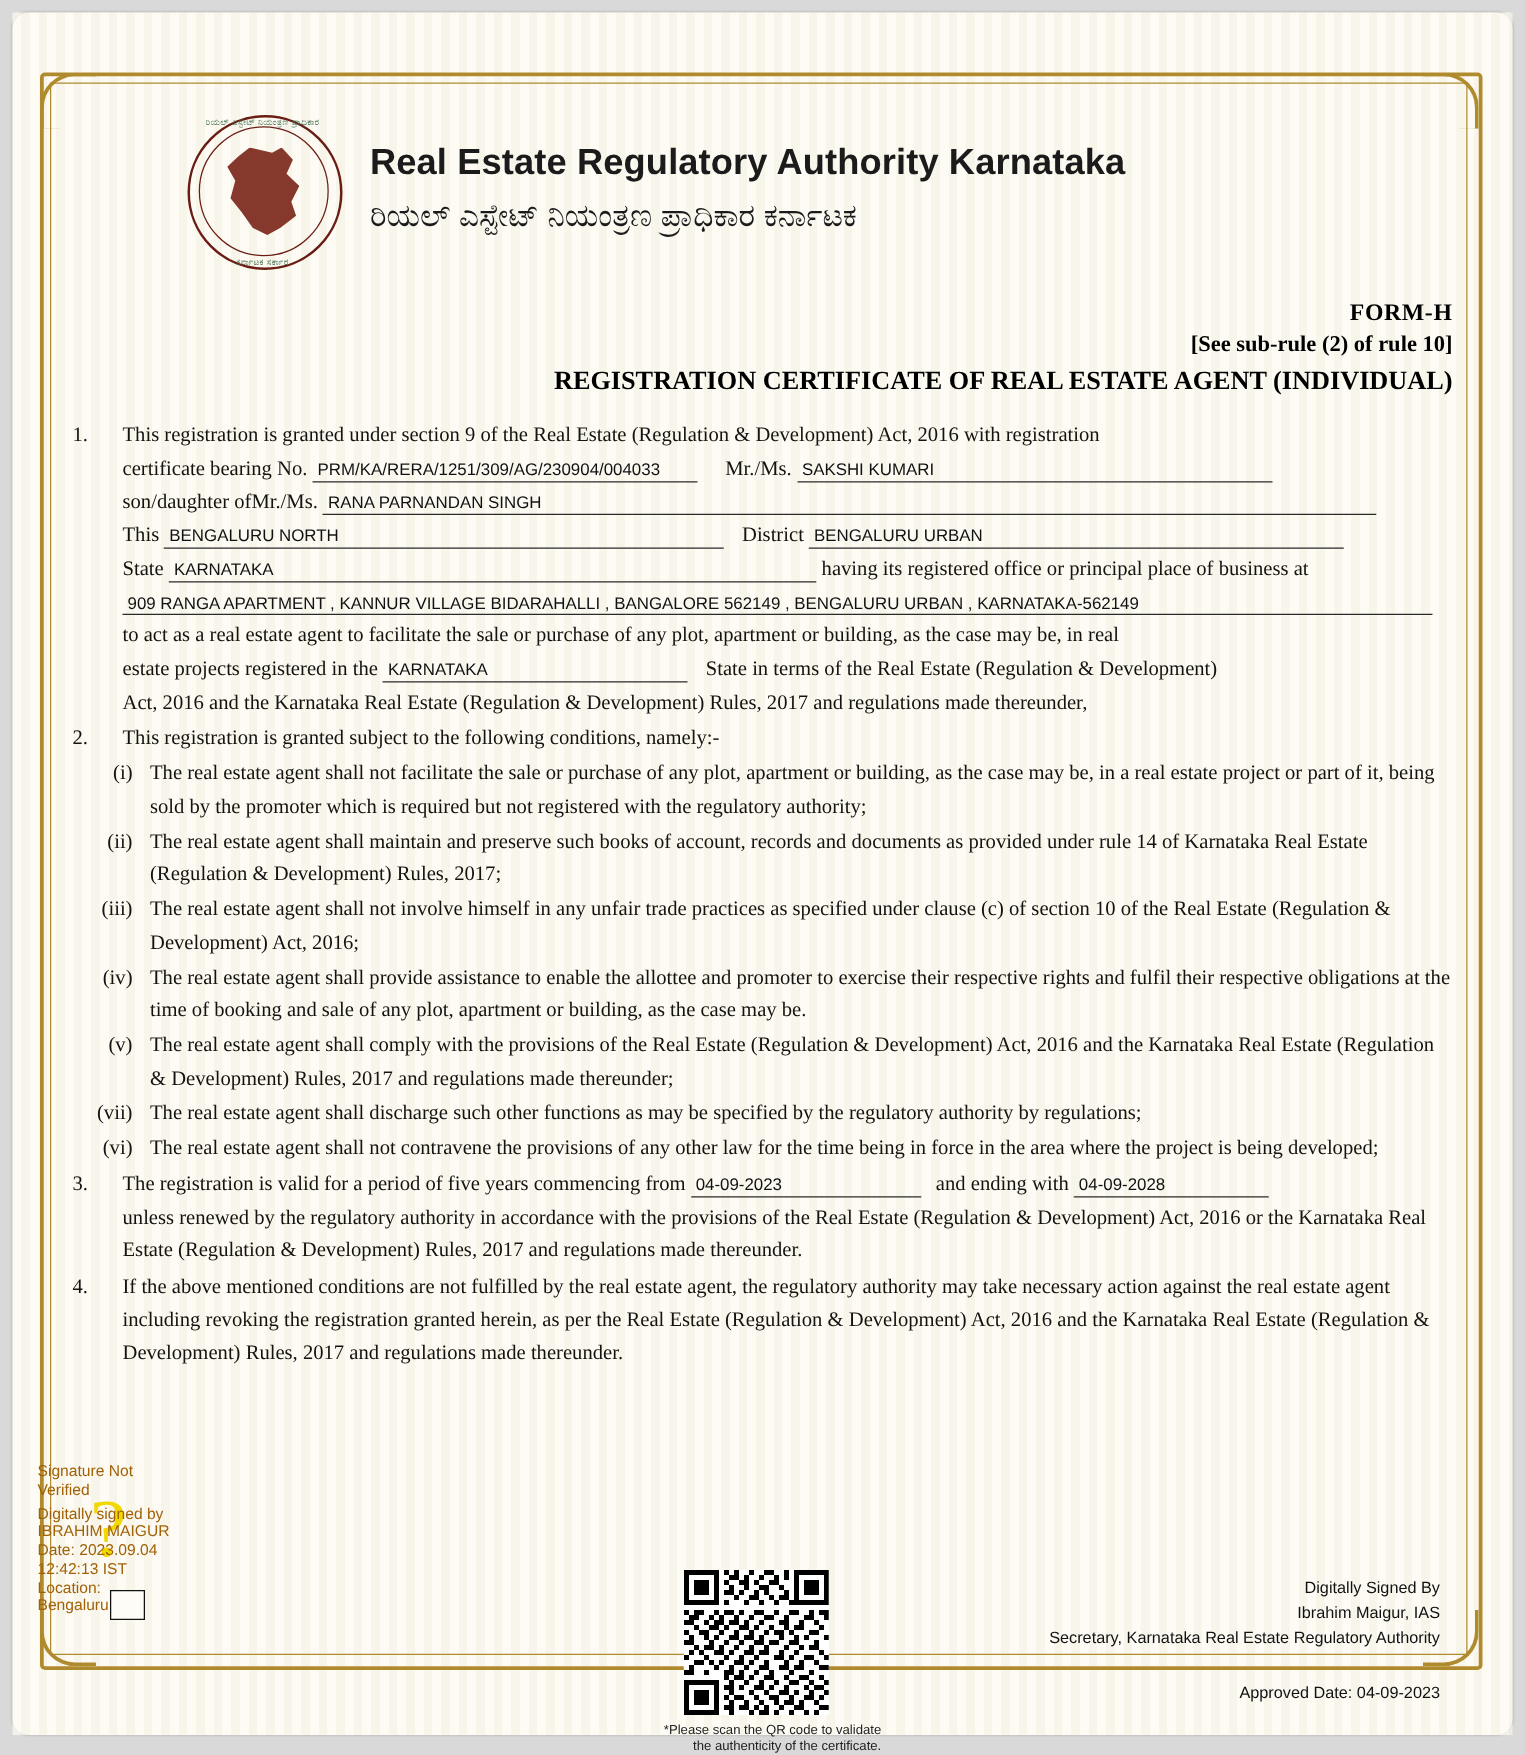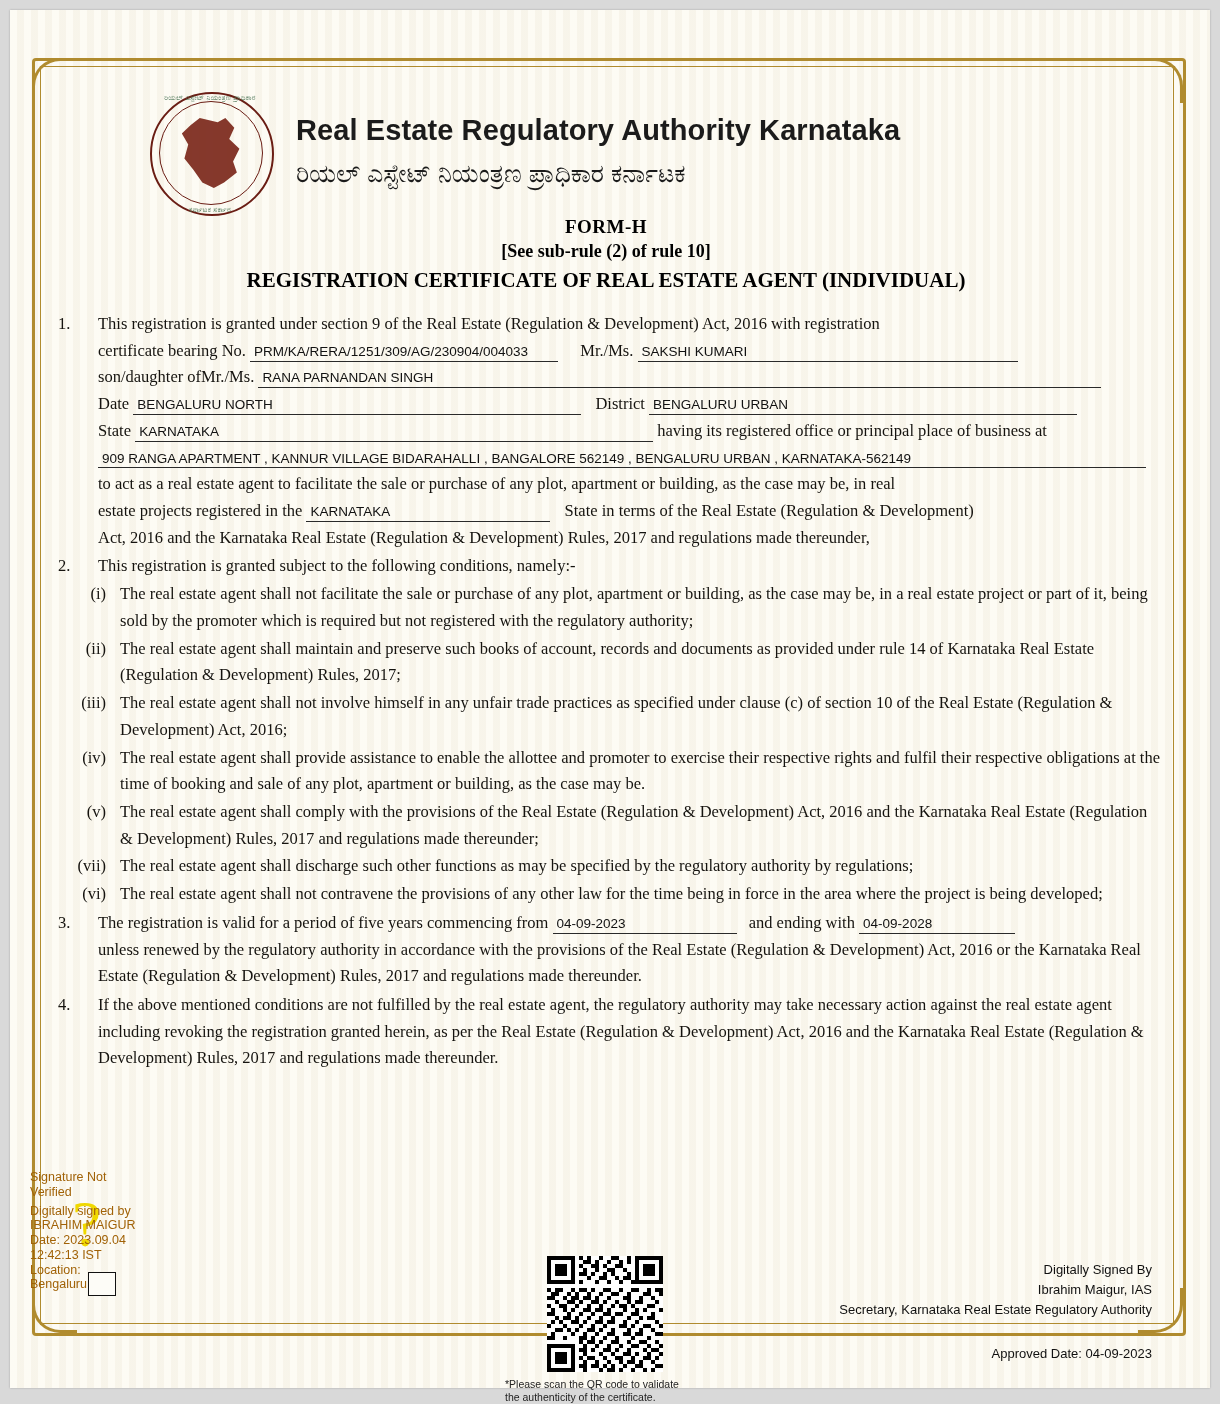--- a/index.html
+++ b/index.html
@@ -15,20 +15,21 @@
     overflow: hidden;
   }
   .page {
     position: absolute;
     left: 10px;
     top: 10px;
     width: 1200px;
     height: 1378px;
     background: #fdfcf7;
     box-shadow: 0 0 2px rgba(0,0,0,0.25);
+    border-radius: 13px;
   }
   
   .stripes {
     position: absolute;
     left: 0; top: 0; right: 0; bottom: 0;
     background: repeating-linear-gradient(
       to right,
       #fdfbf3 0px, #fdfbf3 7px,
       #f6f2e6 7px, #f6f2e6 14px
     );
@@ -119,21 +120,22 @@
     letter-spacing: 0.1px;
   }
   .org-kn {
     font-family: "Liberation Sans", sans-serif;
     font-size: 25px;
     color: #1b1b1b;
     margin-top: 12px;
   }
 
   .form-block {
-    text-align: center;
+    text-align: right;
+    margin-top: 24px;
   }
   .form-no {
     font-weight: bold;
     font-size: 19px;
     letter-spacing: 0.5px;
   }
   .sub-rule {
     font-weight: bold;
     font-size: 18px;
     margin-top: 3px;
@@ -192,21 +194,21 @@
   .footer {
     position: absolute;
     left: 0; right: 0;
     top: 1098px;
     height: 170px;
   }
   .qr-wrap {
     position: absolute;
     left: 455px; top: 82px;
     width: 200px;
-    text-align: left;
+    text-align: right;
   }
   .qr {
     width: 116px; height: 116px;
     margin: 0 auto;
     background-color: #fff;
   }
   .qr-note {
     font-family: "Liberation Sans", sans-serif;
     font-size: 10.5px;
     color: #222;
@@ -303,21 +305,21 @@
             <span style="padding-left:18px">Mr./Ms.</span>
             <span class="fill left" style="width:372px">SAKSHI KUMARI</span>
           </div>
 
           <div class="row-line">
             <span>son/daughter ofMr./Ms.</span>
             <span class="fill left" style="width:835px">RANA PARNANDAN SINGH</span>
           </div>
 
           <div class="row-line">
-            <span>Date</span>
+            <span>This</span>
             <span class="fill left" style="width:440px">BENGALURU NORTH</span>
             <span style="padding-left:10px">District</span>
             <span class="fill left" style="width:420px">BENGALURU URBAN</span>
           </div>
 
           <div class="row-line">
             <span>State</span>
             <span class="fill left" style="width:510px">KARNATAKA</span>
             <span>having its registered office or principal place of business at</span>
           </div>

